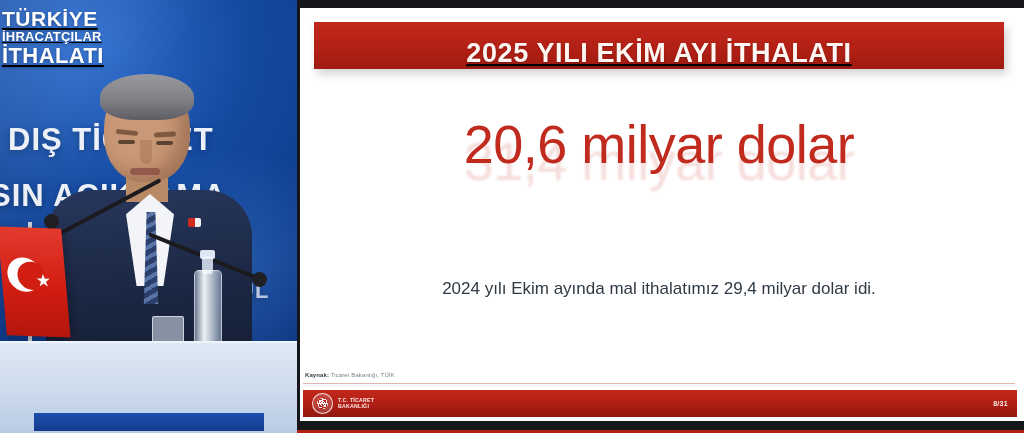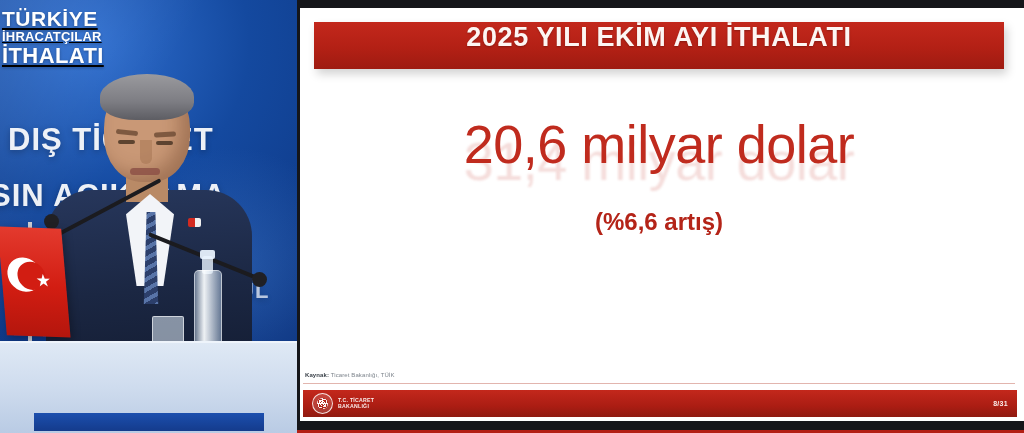--- a/index.html
+++ b/index.html
@@ -331,22 +331,23 @@
 
   .title-banner {
     position: absolute;
     left: 17px;
     top: 22px;
     width: 690px;
     height: 47px;
     background: linear-gradient(180deg, #c3281c 0%, #b32015 55%, #9e1b11 100%);
     box-shadow: 3px 5px 9px rgba(0,0,0,0.18);
     display: flex;
-    align-items: flex-start;
+    align-items: flex-end;
     justify-content: center;
+    text-decoration: underline;
   }
   .title-banner span {
     color: #fdf6f3;
     font-size: 27px;
     font-weight: 700;
     letter-spacing: 0.6px;
     white-space: nowrap;
     text-shadow: 0 1px 2px rgba(0,0,0,0.25);
   }
 
@@ -555,22 +556,22 @@
     <div class="slide-topbar"></div>
     <div class="slide-leftedge"></div>
 
     <div class="title-banner">
       <span>2025 YILI EKİM AYI İTHALATI</span>
     </div>
 
     <div class="headline-ghost">31,4 milyar dolar</div>
     <div class="headline">20,6 milyar dolar</div>
 
-    <div class="subline">(%6,6 artış)</div>
-
+
+    <div class="body-line body-1">2024 yılı Ekim ayında mal ithalatımız 29,4 milyar dolar idi.</div>
 
     <div class="source-note">
       <b>Kaynak:</b>
       <span>Ticaret Bakanlığı, TÜİK</span>
     </div>
     <div class="source-rule"></div>
 
     <div class="slide-footer">
       <div class="footer-brand">
         <div class="footer-seal"></div>

